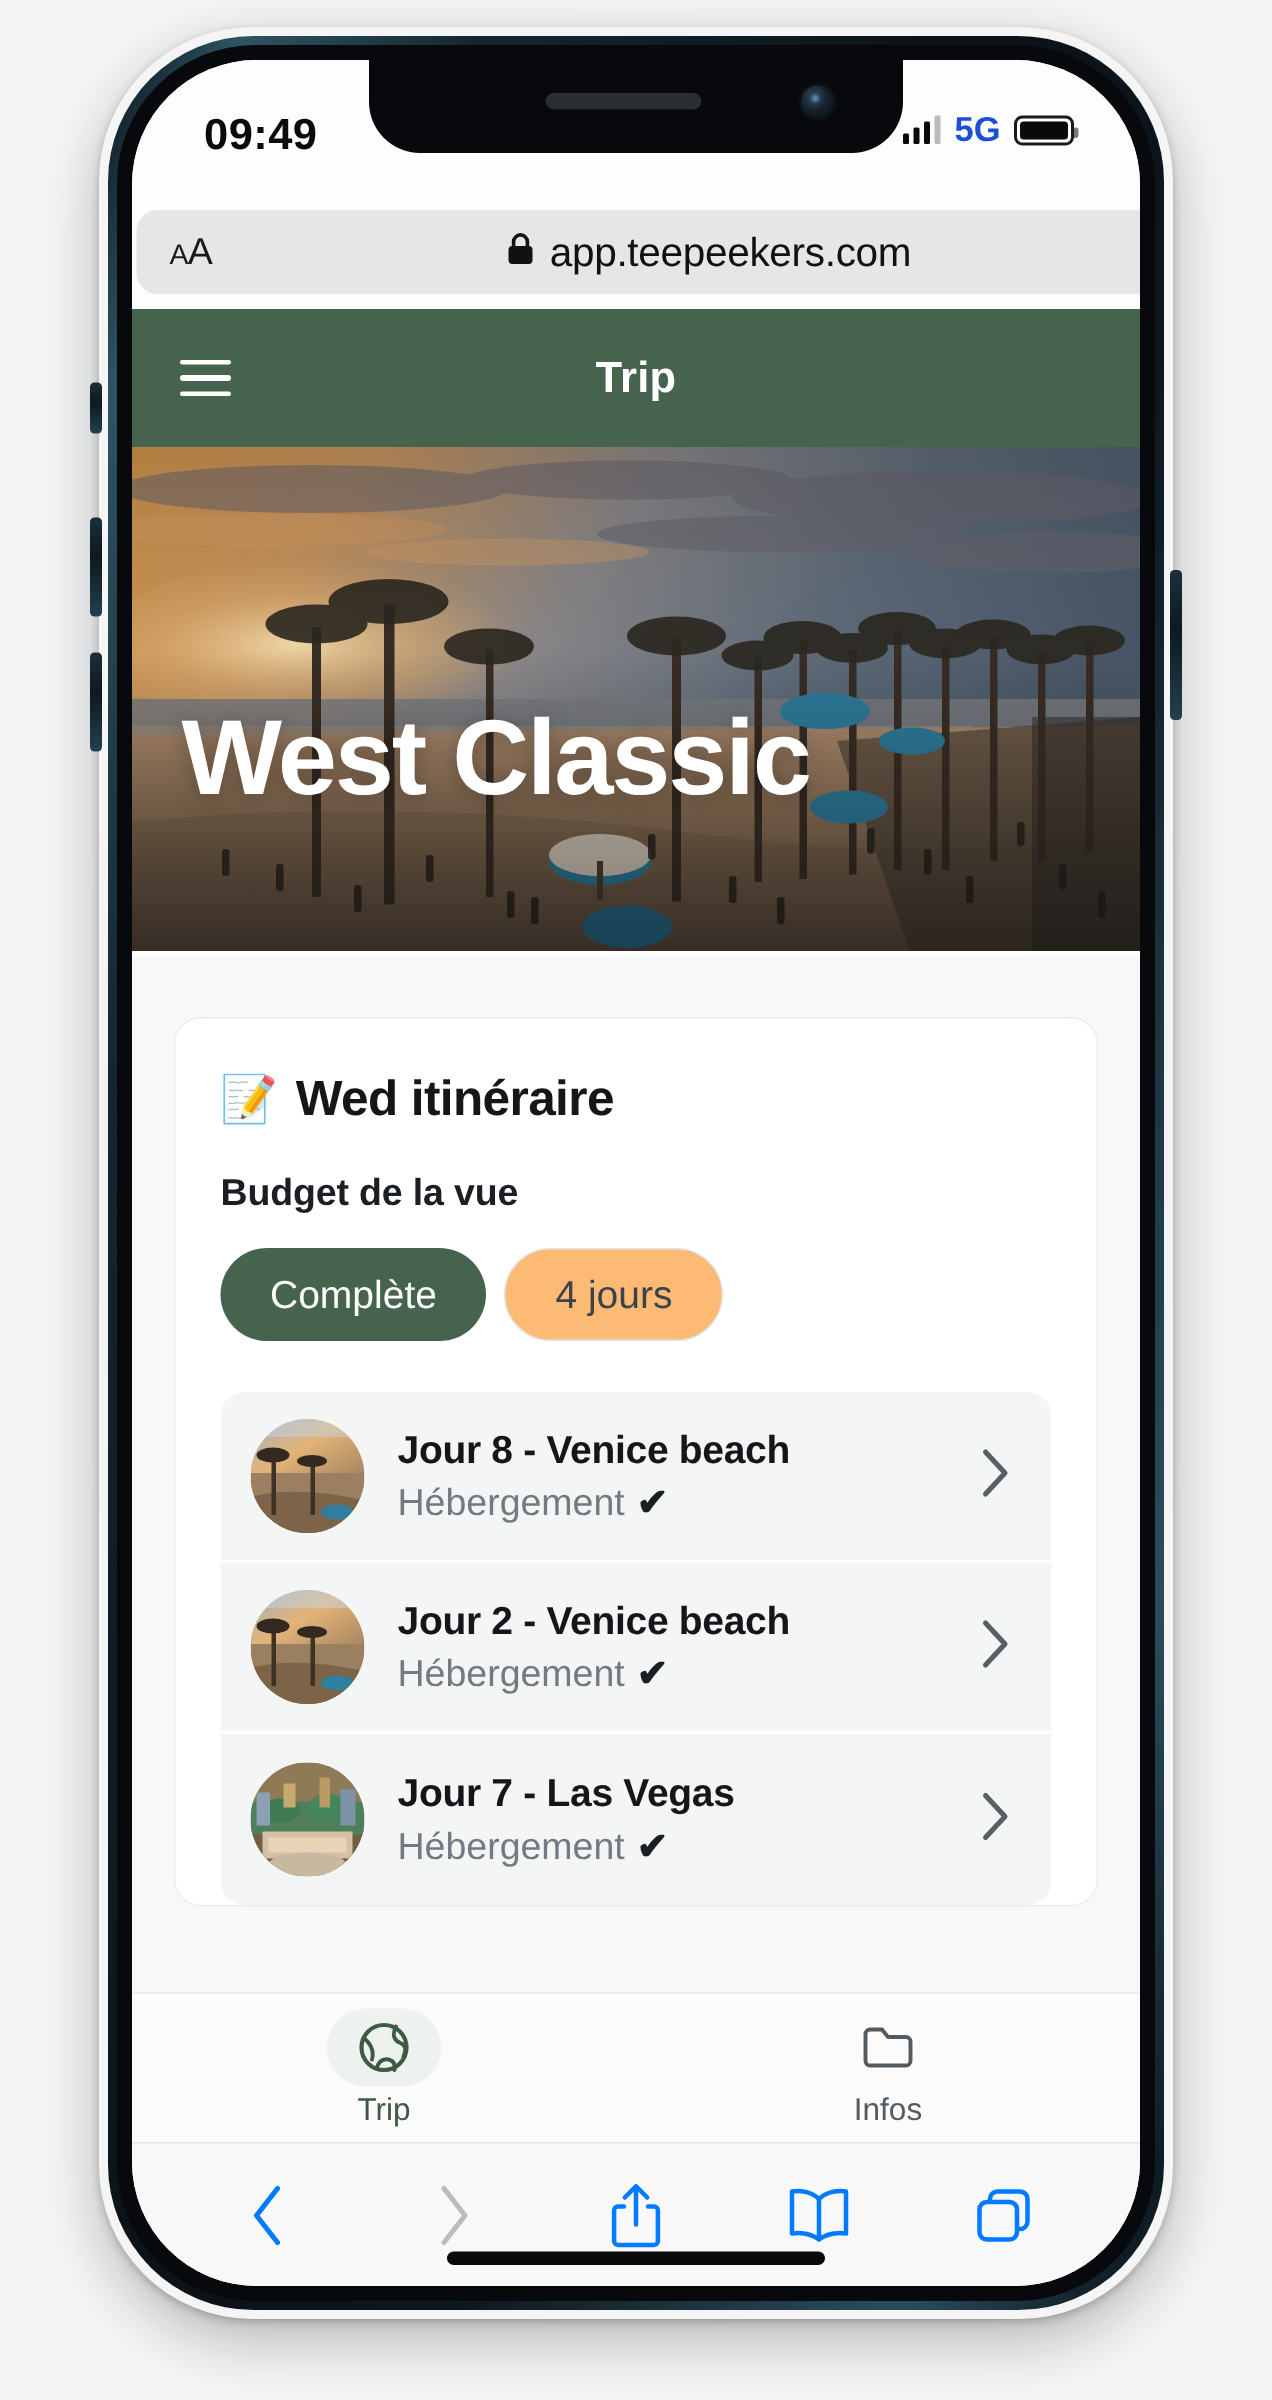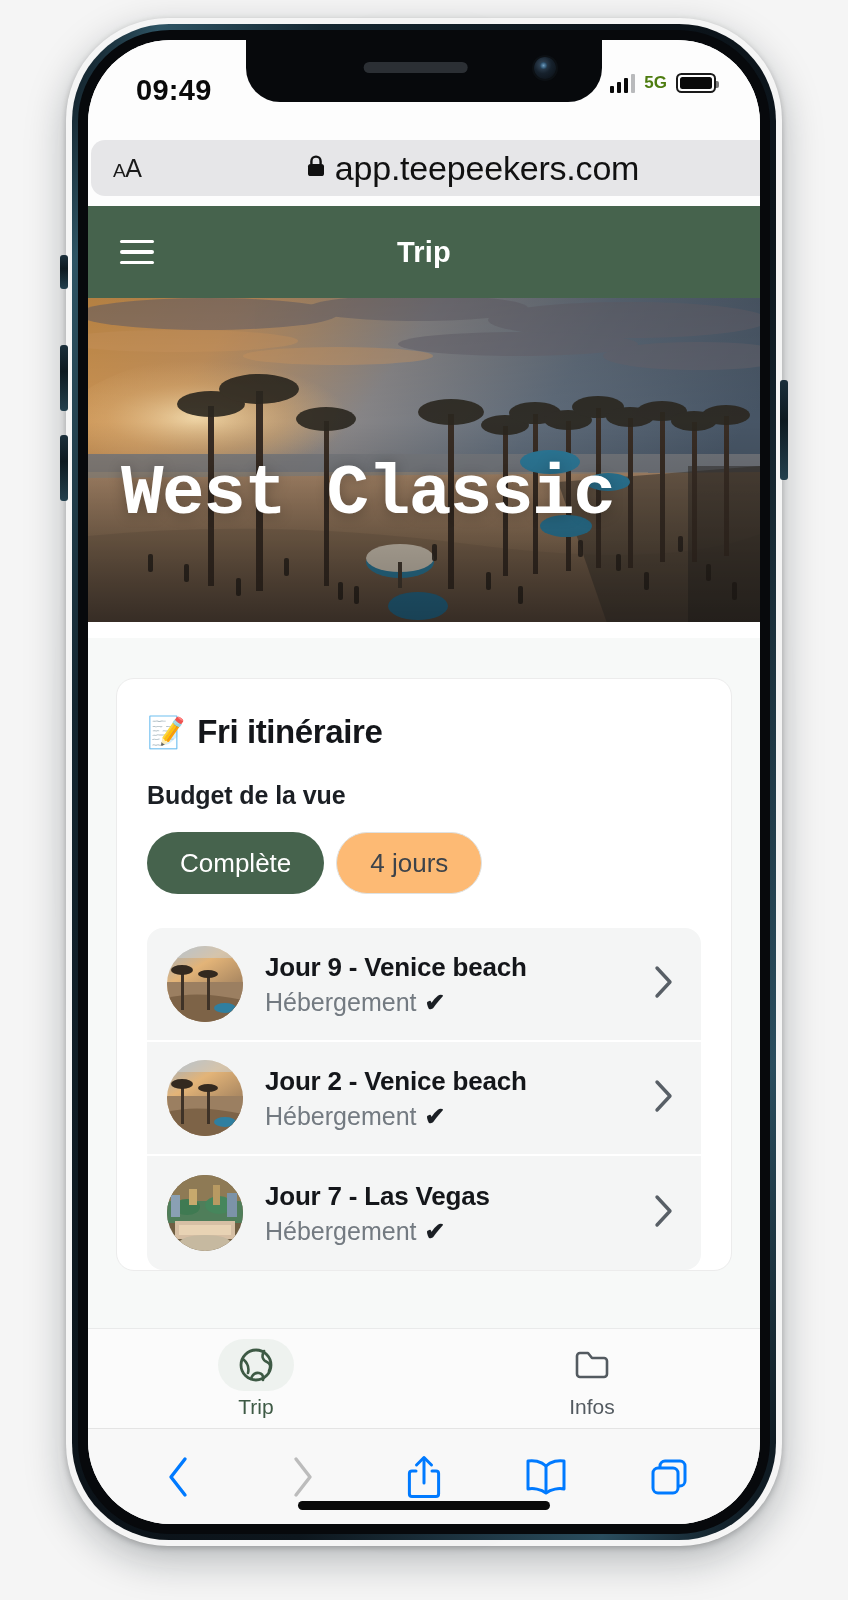--- a/index.html
+++ b/index.html
@@ -110,21 +110,21 @@
   .status-right {
     position: absolute; right: 44px; top: 33px;
     display: flex; align-items: center; gap: 9px;
   }
   .sig-bars { display:flex; align-items:flex-end; gap:2.5px; height:19px; }
   .sig-bars i { width:4.5px; background:#0a0a0a; border-radius:1px; display:block; }
   .sig-bars i:nth-child(1){ height:7px; }
   .sig-bars i:nth-child(2){ height:11px; }
   .sig-bars i:nth-child(3){ height:15px; }
   .sig-bars i:nth-child(4){ height:19px; background:#b9babc; }
-  .net-label { font-size:17px; font-weight:bold; color:#4d7c0f; }
+  .net-label { font-size:23px; font-weight:bold; color:#1d4ed8; }
   .battery {
     width: 40px; height: 20px;
     border: 2.2px solid #1a1a1a; border-radius: 5.5px;
     padding: 2px; position: relative;
   }
   .battery::after {
     content:""; position:absolute; right:-5px; top:6px;
     width:3px; height:7px; background:#7a7a7a; border-radius:0 2px 2px 0;
   }
   .battery i { display:block; height:100%; width:100%; background:#0a0a0a; border-radius:2.5px; }
@@ -146,21 +146,21 @@
   .aa-btn {
     position: absolute; left: 22px;
     font-size: 25px; color: #1a1a1a; letter-spacing: -0.5px;
   }
   .aa-btn .small { font-size: 19px; }
   .url-center {
     width: 100%;
     display: flex; align-items: center; justify-content: center; gap: 9px;
   }
   .lock-icon { display:block; }
-  .url-text { font-size: 34px; color: #111; letter-spacing: -0.2px; }
+  .url-text { font-size: 27px; color: #111; letter-spacing: -0.2px; }
   .reload-btn { position: absolute; right: 22px; top: 50%; transform: translateY(-50%); }
 
   
   .app-header {
     position: absolute; left:0; top:166px;
     width: 672px; height: 92px;
     background: #46634d;
     display: flex; align-items: center;
     z-index: 20;
   }
@@ -170,25 +170,24 @@
   }
   .hamburger span { display:block; height:3.5px; background:#fff; border-radius:2px; }
   .app-title {
     width: 100%; text-align:center;
     font-size: 29px; font-weight: bold; color:#fff;
     letter-spacing: 0.2px;
   }
 
   
   .hero {
-    position: absolute; left:0; top:246px;
+    position: absolute; left:0; top:258px;
     width: 672px; height: 336px;
     overflow: hidden;
     z-index: 10;
-    font-family: Liberation Mono, monospace;
   }
   .hero svg { display:block; width:672px; height:340px; }
   .hero-title {
     position: absolute; left: 33px; bottom: 88px;
     font-size: 71px; font-weight: bold; color:#fff;
     letter-spacing: -1.5px;
     text-shadow: 0 2px 14px rgba(0,0,0,0.28);
     z-index: 5;
   }
 
@@ -480,21 +479,21 @@
       <rect width="672" height="340" fill="url(#vig)"></rect>
     </svg>
     <div class="hero-title">West Classic</div>
   </div>
 
   <div class="page-body">
     <div class="card">
 
       <div class="card-title">
         <span class="notepad-emoji">📝</span>
-        <span>Fri itinéraire</span>
+        <span>Wed itinéraire</span>
       </div>
 
       <div class="section-label">Budget de la vue</div>
 
       <div class="pill-row">
         <div class="pill active">Complète</div>
         <div class="pill inactive">4 jours</div>
       </div>
 
       <div class="day-list">
@@ -514,21 +513,21 @@
               <path d="M0 52 Q30 44 76 54 L76 76 L0 76 Z" fill="#7d6347"></path>
               <rect x="14" y="24" width="3" height="40" fill="#3e3227"></rect>
               <ellipse cx="15" cy="24" rx="11" ry="5" fill="#33291f"></ellipse>
               <rect x="40" y="28" width="3" height="36" fill="#3e3227"></rect>
               <ellipse cx="41" cy="28" rx="10" ry="4" fill="#33291f"></ellipse>
               <ellipse cx="58" cy="62" rx="11" ry="5" fill="#2f7fa0"></ellipse>
               <rect x="0" y="0" width="76" height="12" fill="#c8d4dd" opacity="0.5"></rect>
             </svg>
           </div>
           <div class="day-text">
-            <div class="day-title">Jour 9 - Venice beach</div>
+            <div class="day-title">Jour 8 - Venice beach</div>
             <div class="day-sub">
               <span>Hébergement</span>
               <span class="check">✔</span>
             </div>
           </div>
           <span class="row-chev">
             <svg width="22" height="36" viewBox="0 0 22 36">
               <path d="M4 4 L17 18 L4 32" stroke="#585f66" stroke-width="3.4" fill="none" stroke-linecap="round" stroke-linejoin="round"></path>
             </svg>
           </span>

